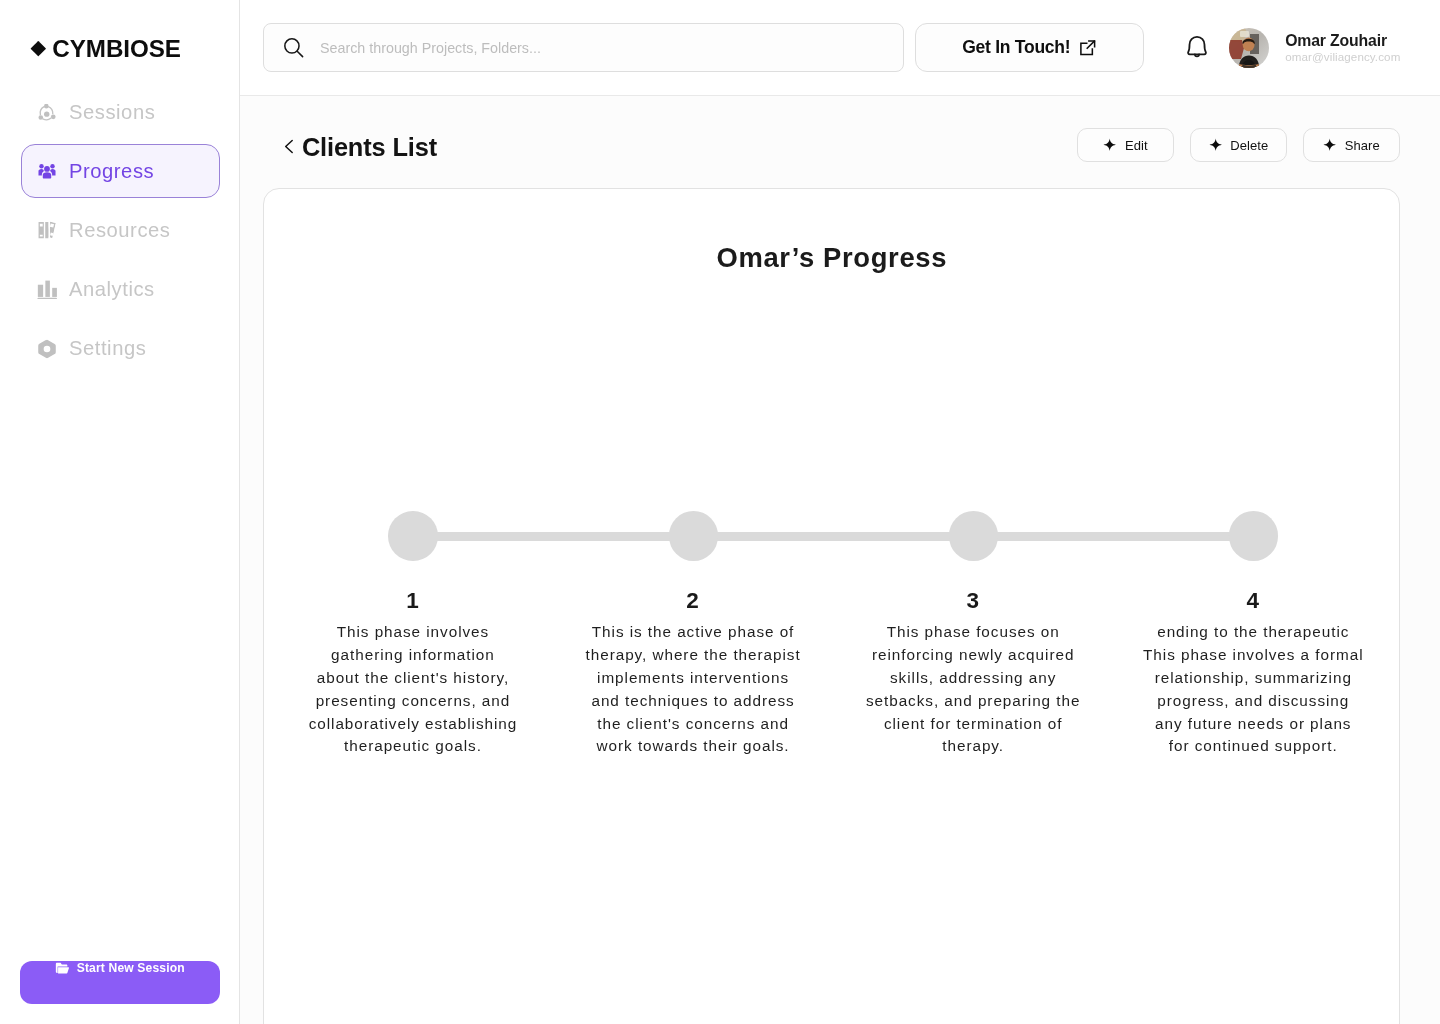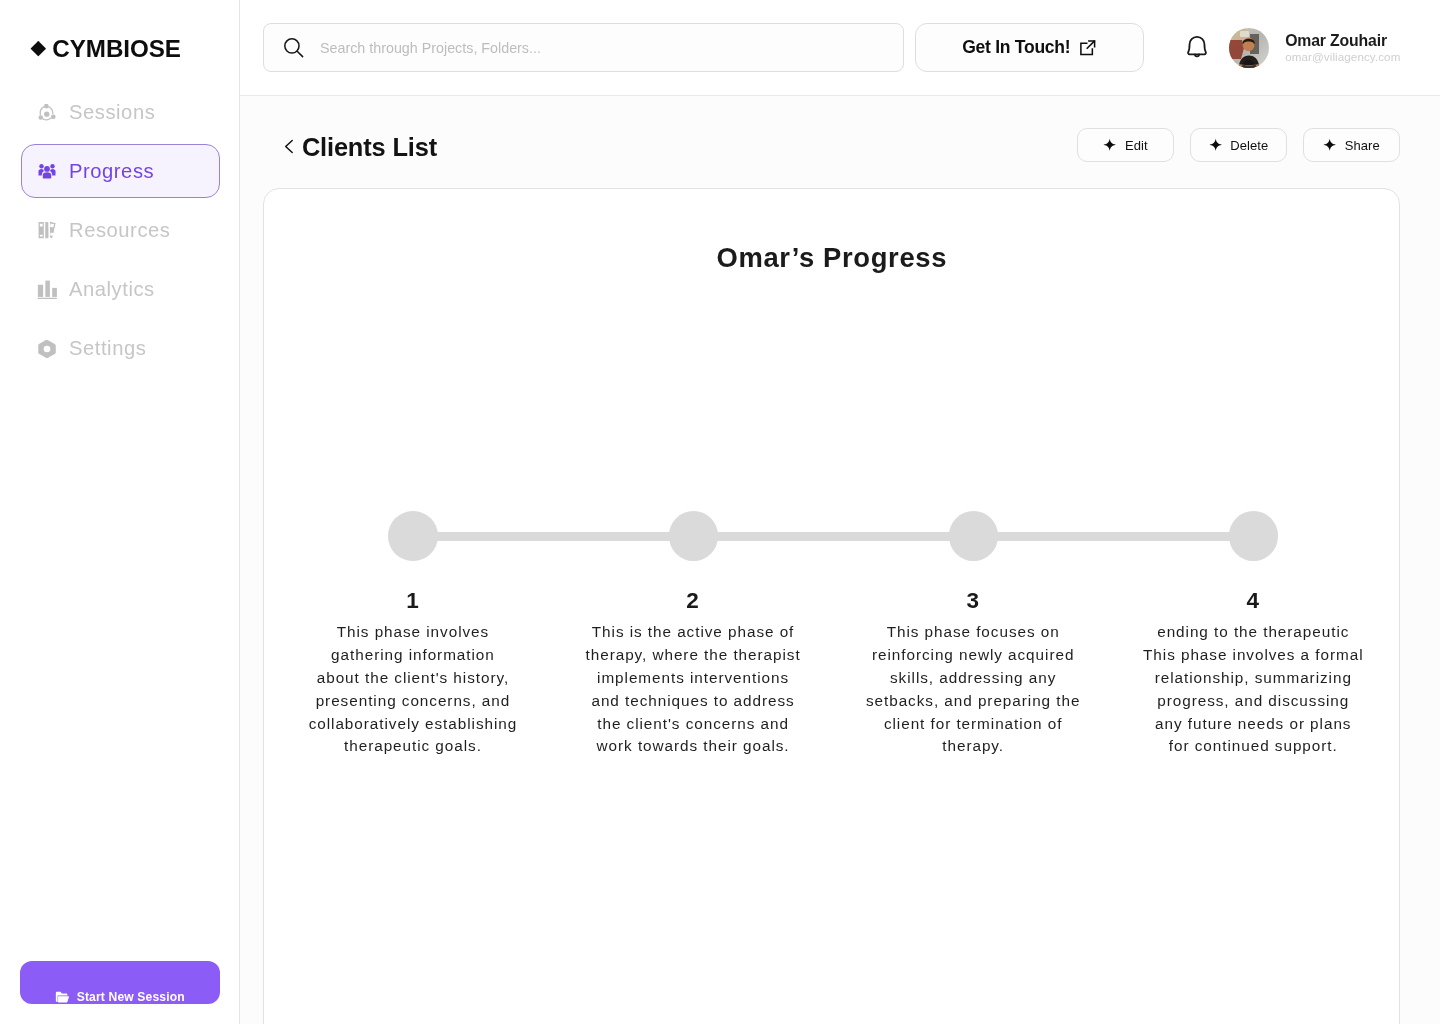--- a/index.html
+++ b/index.html
@@ -35,21 +35,21 @@
     color: #c6c6c6; font-size: 20.2px; letter-spacing: .55px;
     margin-bottom: 5.2px;
   }
   .nav-item.active { background: #f6f3fe; border-color: #9a82d8; color: #7344e4; }
   .nav-ico { width: 16.5px; height: 16.5px; position: relative; flex: 0 0 16.5px; }
   .nav-ico svg { position:absolute; left:50%; top:50%; transform:translate(-50%,-50%); }
 
   .cta {
     position: absolute; left: 20px; top: 961px; width: 200px; height: 43px;
     background: #8b5cf6; border-radius: 12px; border: 0;
-    display: flex; align-items: flex-end; justify-content: center; gap: 7px;
+    display: flex; align-items: flex-start; justify-content: center; gap: 7px;
     color: #fff; font-size: 12.1px; font-weight: 700; font-family: inherit;
     letter-spacing: .15px;
   }
 
   
   .main { flex: 1 1 auto; display: flex; flex-direction: column; min-width: 0; }
   .topbar {
     height: 96px; flex: 0 0 96px; background: #fff;
     border-bottom: 1px solid #e9e9e9;
     display: flex; align-items: center; padding: 0 0 0 23px; box-sizing: border-box; position: relative;

